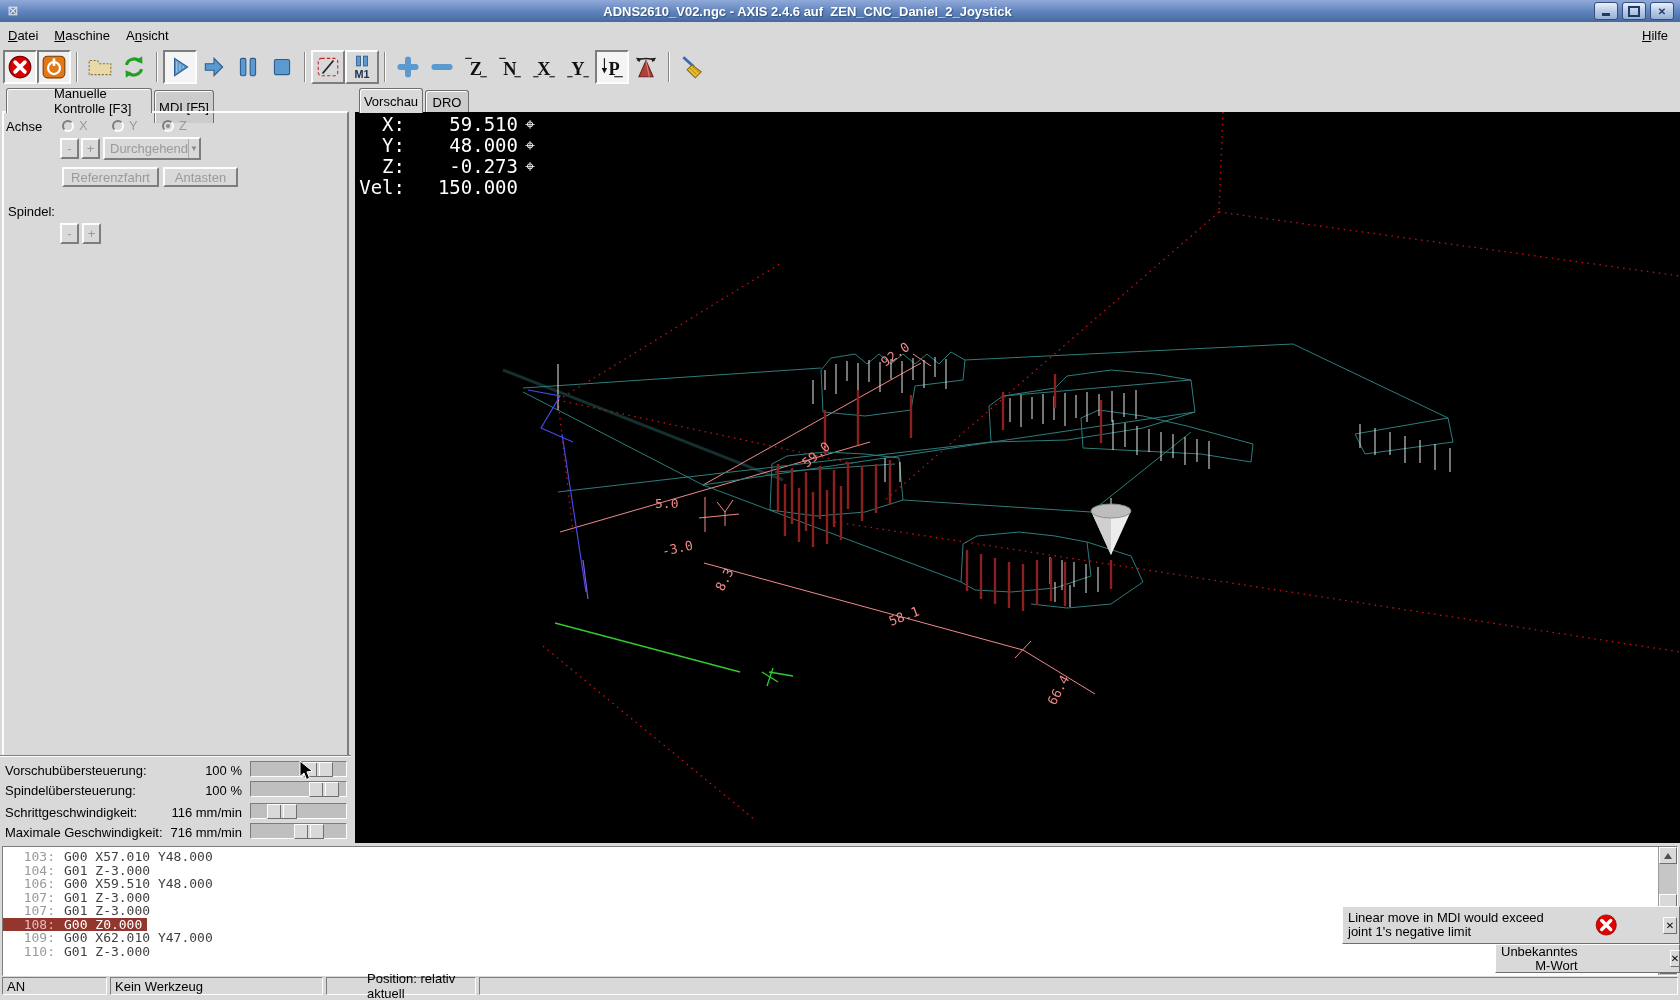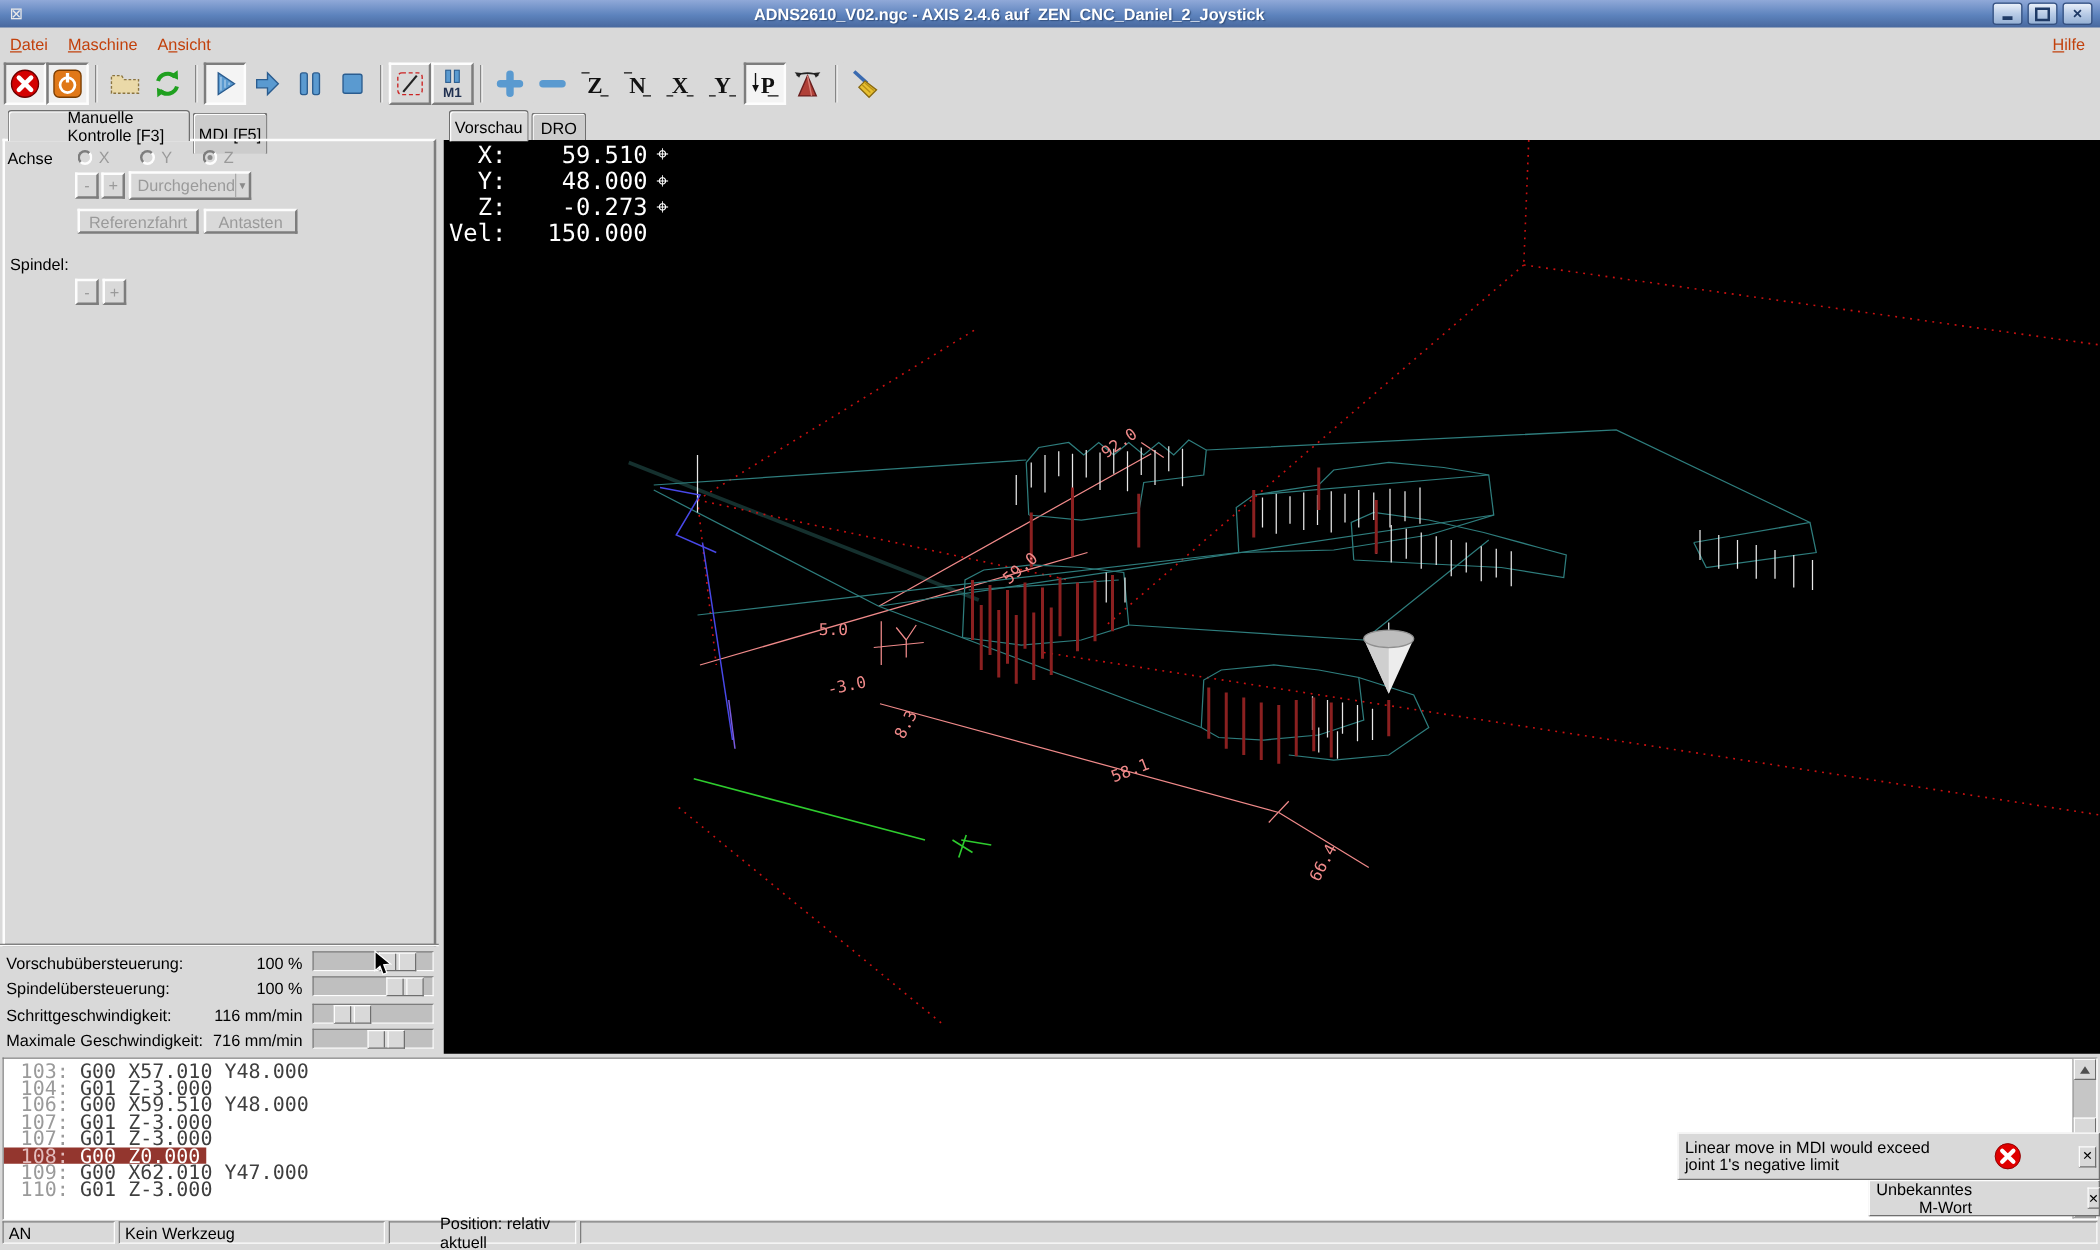--- a/index.html
+++ b/index.html
@@ -12,21 +12,21 @@
   .win-icon{width:16px;height:16px;margin-left:5px;color:#e8e8e8;font-size:13px;line-height:16px;text-align:center;}
   .title{flex:1;text-align:center;font-weight:bold;font-size:13px;white-space:pre;text-shadow:1px 1px 1px #33507e;}
   .winbtns{display:flex;gap:4px;margin-right:6px;}
   .wbtn{width:22px;height:16px;border-radius:3px;border:1px solid #35507f;
     background:linear-gradient(#eaf0f9,#b9cce7 50%,#96b1d4);display:flex;align-items:center;justify-content:center;
     color:#1f3a66;font-size:10px;font-weight:bold;}
   .wbtn .mingl{width:8px;height:3px;background:#1f3a66;margin-top:7px;}
   .wbtn .maxgl{width:8px;height:7px;border:2px solid #1f3a66;}
   
   .menubar{position:absolute;left:0;top:22px;width:1680px;height:26px;display:flex;align-items:center;
-    font-size:13px;color:#c2410c;}
+    font-size:13px;color:#000000;}
   .mi{padding:2px 8px;}
   .mi u{text-decoration:underline;}
   .mi.right{margin-left:auto;margin-right:4px;}
   
   .toolbar{position:absolute;left:0;top:48px;width:1680px;height:38px;display:flex;align-items:center;padding-left:3px;}
   .tbtn{width:34px;height:34px;display:flex;align-items:center;justify-content:center;border:2px solid #d9d9d9;box-sizing:border-box;}
   .tbtn.sunken{border-color:#7d7d7d #fdfdfd #fdfdfd #7d7d7d;background:#efefef;}
   .tbtn.framed{border-color:#fdfdfd #7d7d7d #7d7d7d #fdfdfd;}
   .tsep{width:0;height:30px;border-left:1px solid #868686;border-right:1px solid #fdfdfd;margin:0 5px;}
   
@@ -63,21 +63,21 @@
   .canvas{position:absolute;left:355px;top:112px;width:1325px;height:731px;background:#000;}
   .dro{position:absolute;left:4px;top:2px;font-family:"DejaVu Sans Mono",monospace;font-size:19px;
     color:#fff;line-height:21px;}
   .dro-row{display:flex;}
   .dro-label{width:46px;text-align:right;white-space:pre;}
   .dro-val{width:113px;text-align:right;}
   .dro-icon{width:24px;text-align:center;font-size:17px;}
   
   .gcode{position:absolute;left:2px;top:846px;width:1676px;height:130px;background:#ffffff;
     border:1px solid;border-color:#7d7d7d #fdfdfd #fdfdfd #7d7d7d;box-sizing:border-box;
-    font-family:"DejaVu Sans Mono",monospace;font-size:16px;line-height:13.5px;padding-top:3px;overflow:hidden;}
+    font-family:"DejaVu Sans Mono",monospace;font-size:13px;line-height:13.5px;padding-top:3px;overflow:hidden;}
   .gline{padding-left:8px;white-space:pre;color:#3f3f3f;}
   .gline .ln{color:#9a9a9a;display:inline-block;width:44px;text-align:right;margin-right:9px;}
   .gline.active{background:#93362e;color:#fff;width:fit-content;padding-right:5px;}
   .gline.active .ln{color:#e3bdbd;}
   .sb{position:absolute;right:0;top:0;width:18px;height:128px;background:#c6c6c6;border-left:1px solid #9a9a9a;}
   .sb-up{position:absolute;top:0;left:0;right:0;height:15px;background:#d9d9d9;
     border:1px solid;border-color:#fdfdfd #6f6f6f #6f6f6f #fdfdfd;display:flex;align-items:center;justify-content:center;}
   .sb-up::after{content:"";width:0;height:0;border-left:4px solid transparent;border-right:4px solid transparent;border-bottom:6px solid #4f4f4f;}
   .sb-thumb{position:absolute;top:47px;left:0;right:0;height:78px;background:#d9d9d9;
     border:1px solid;border-color:#fdfdfd #6f6f6f #6f6f6f #fdfdfd;}
@@ -521,21 +521,21 @@
   <div class="pop" style="left:1495px;top:944px;width:185px;height:29px;">
     <div class="ptext" style="flex:1;text-align:right;">Unbekanntes M-Wort</div>
     <svg width="27" height="27" viewBox="0 0 30 30" style="margin-left:3px;">
       <circle cx="15" cy="15" r="13.5" fill="#e00000" stroke="#8a0000"></circle>
       <path d="M9,9 L21,21 M21,9 L9,21" stroke="#fff" stroke-width="4.5" stroke-linecap="round"></path>
     </svg>
     <div class="pclose">✕</div>
   </div>
 
   <div class="statusbar">
-    <div class="scell" style="width:90px;">AN</div>
+    <div class="scell" style="width:105px;">AN</div>
     <div class="scell" style="width:213px;">Kein Werkzeug</div>
     <div class="scell" style="width:150px;padding-left:40px;">Position: relativ aktuell</div>
     <div class="scell" style="flex:1;"></div>
   </div>
 
   <svg class="cursor" width="16" height="22" viewBox="0 0 16 22">
     <path d="M1,1 L1,16.5 L5,13 L7.5,19.5 L10.5,18.2 L8,11.8 L13.5,11.3 Z" fill="#000" stroke="#fff" stroke-width="1"></path>
   </svg>
 
 </div>

